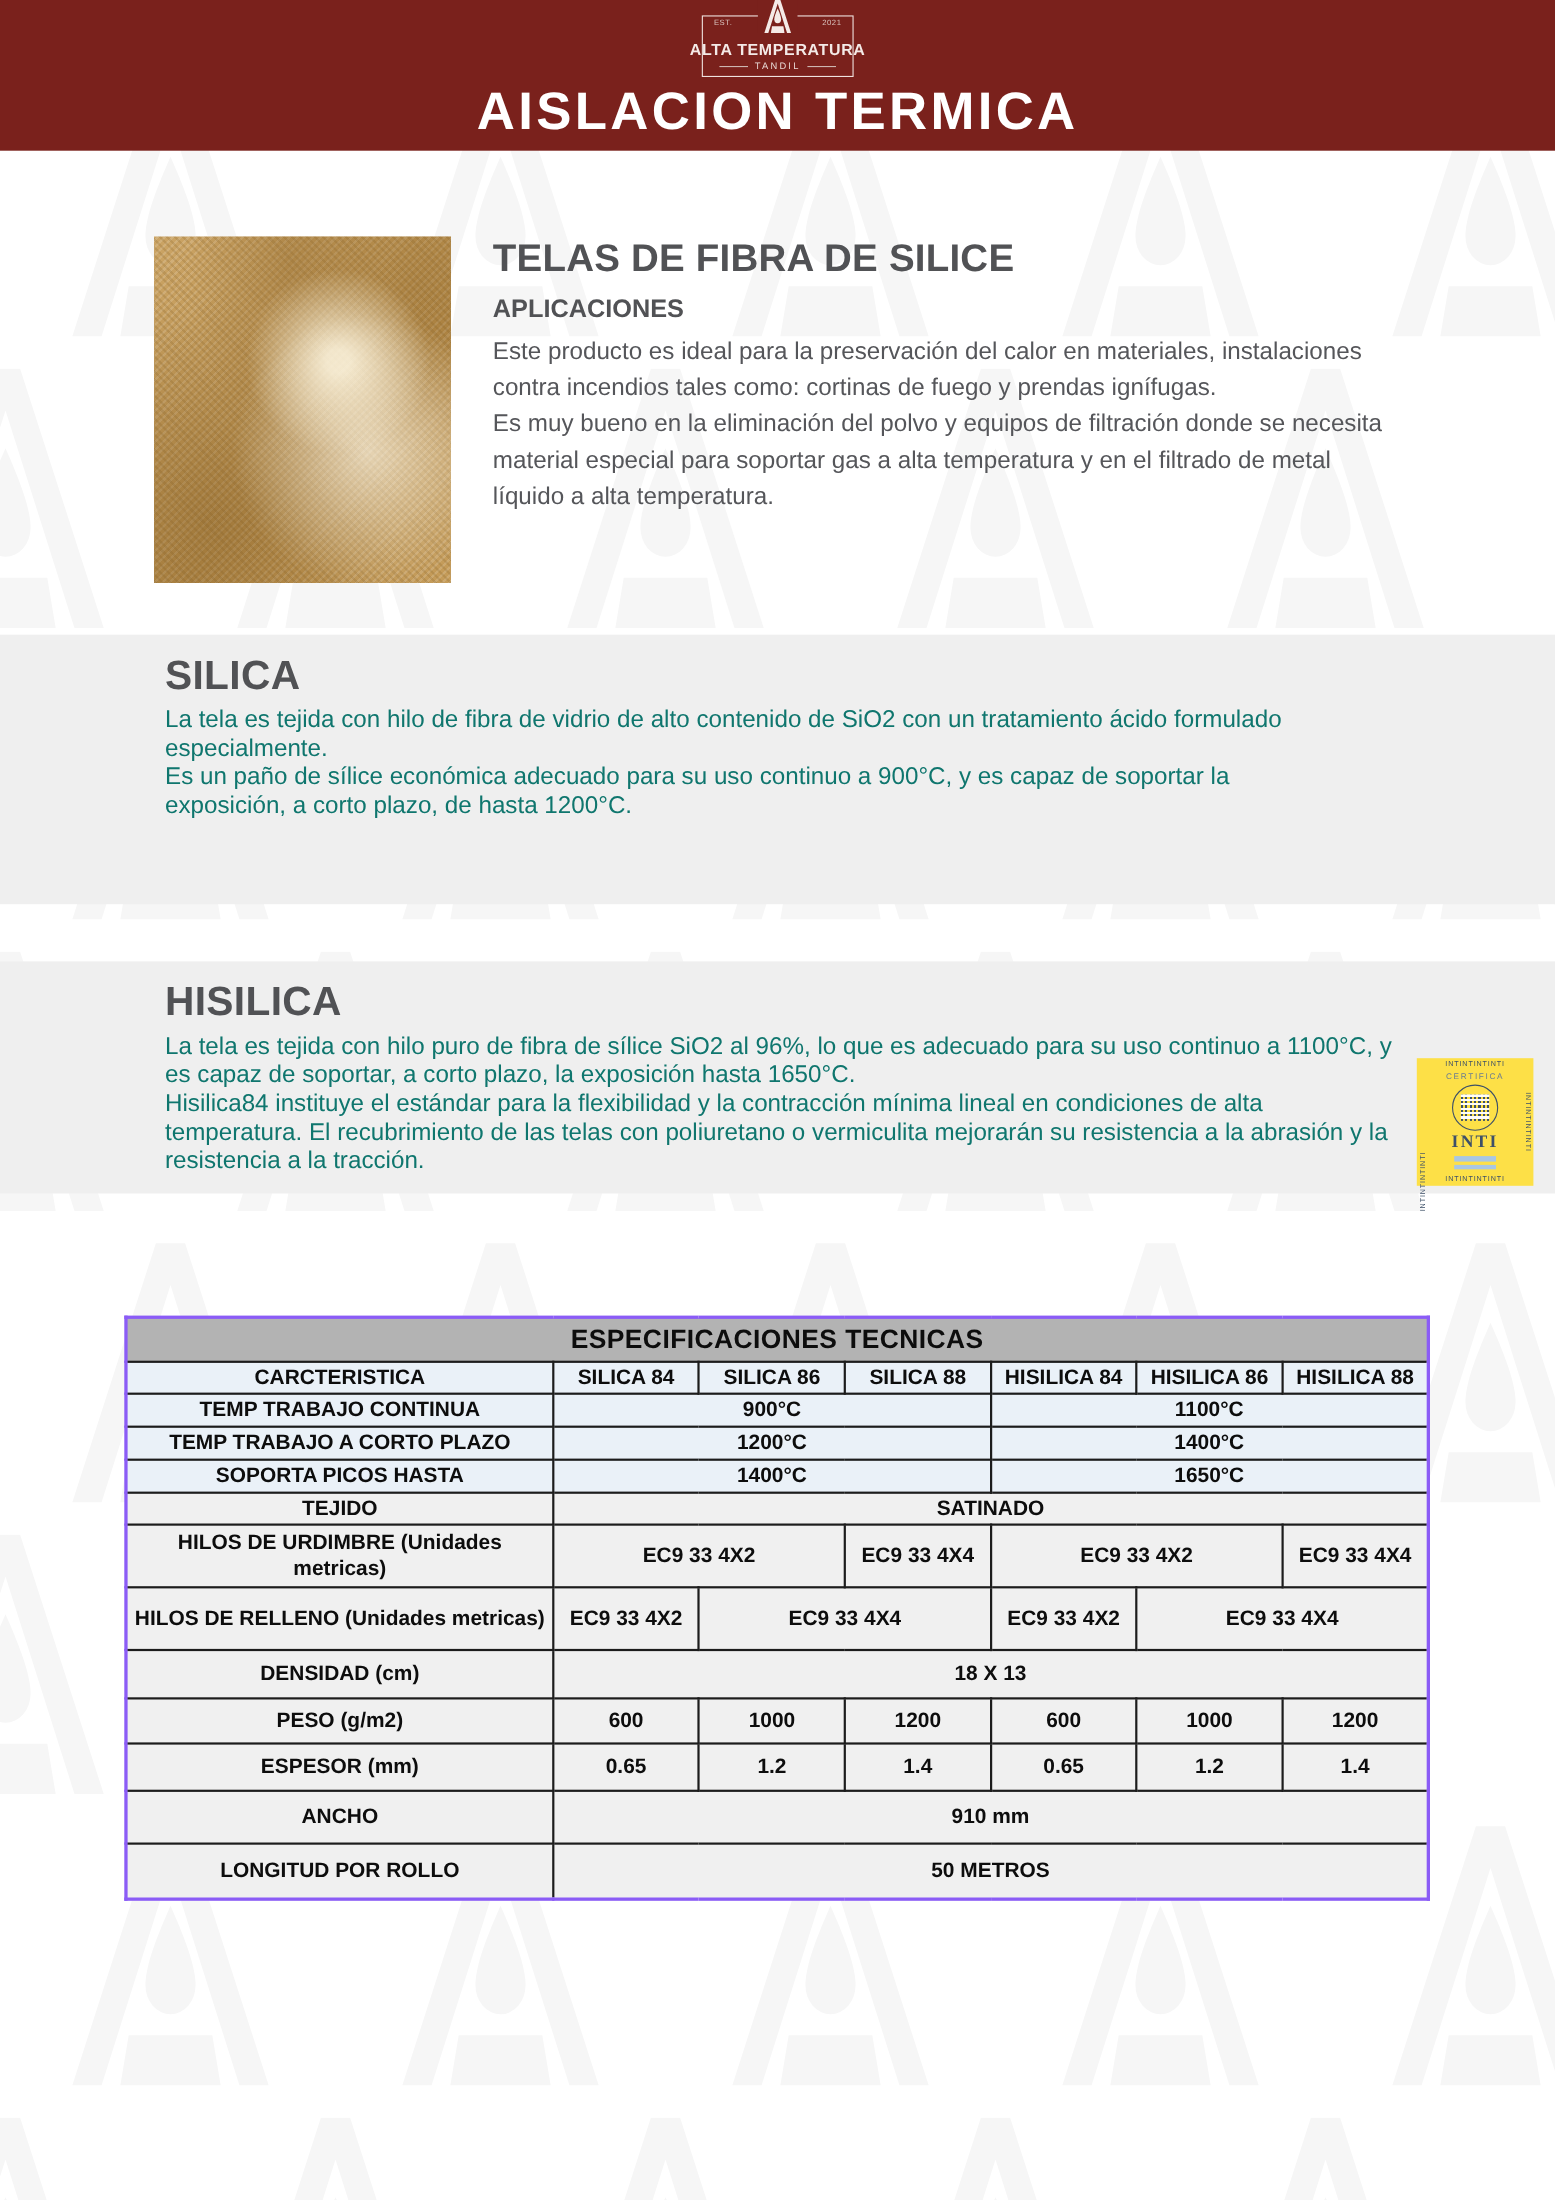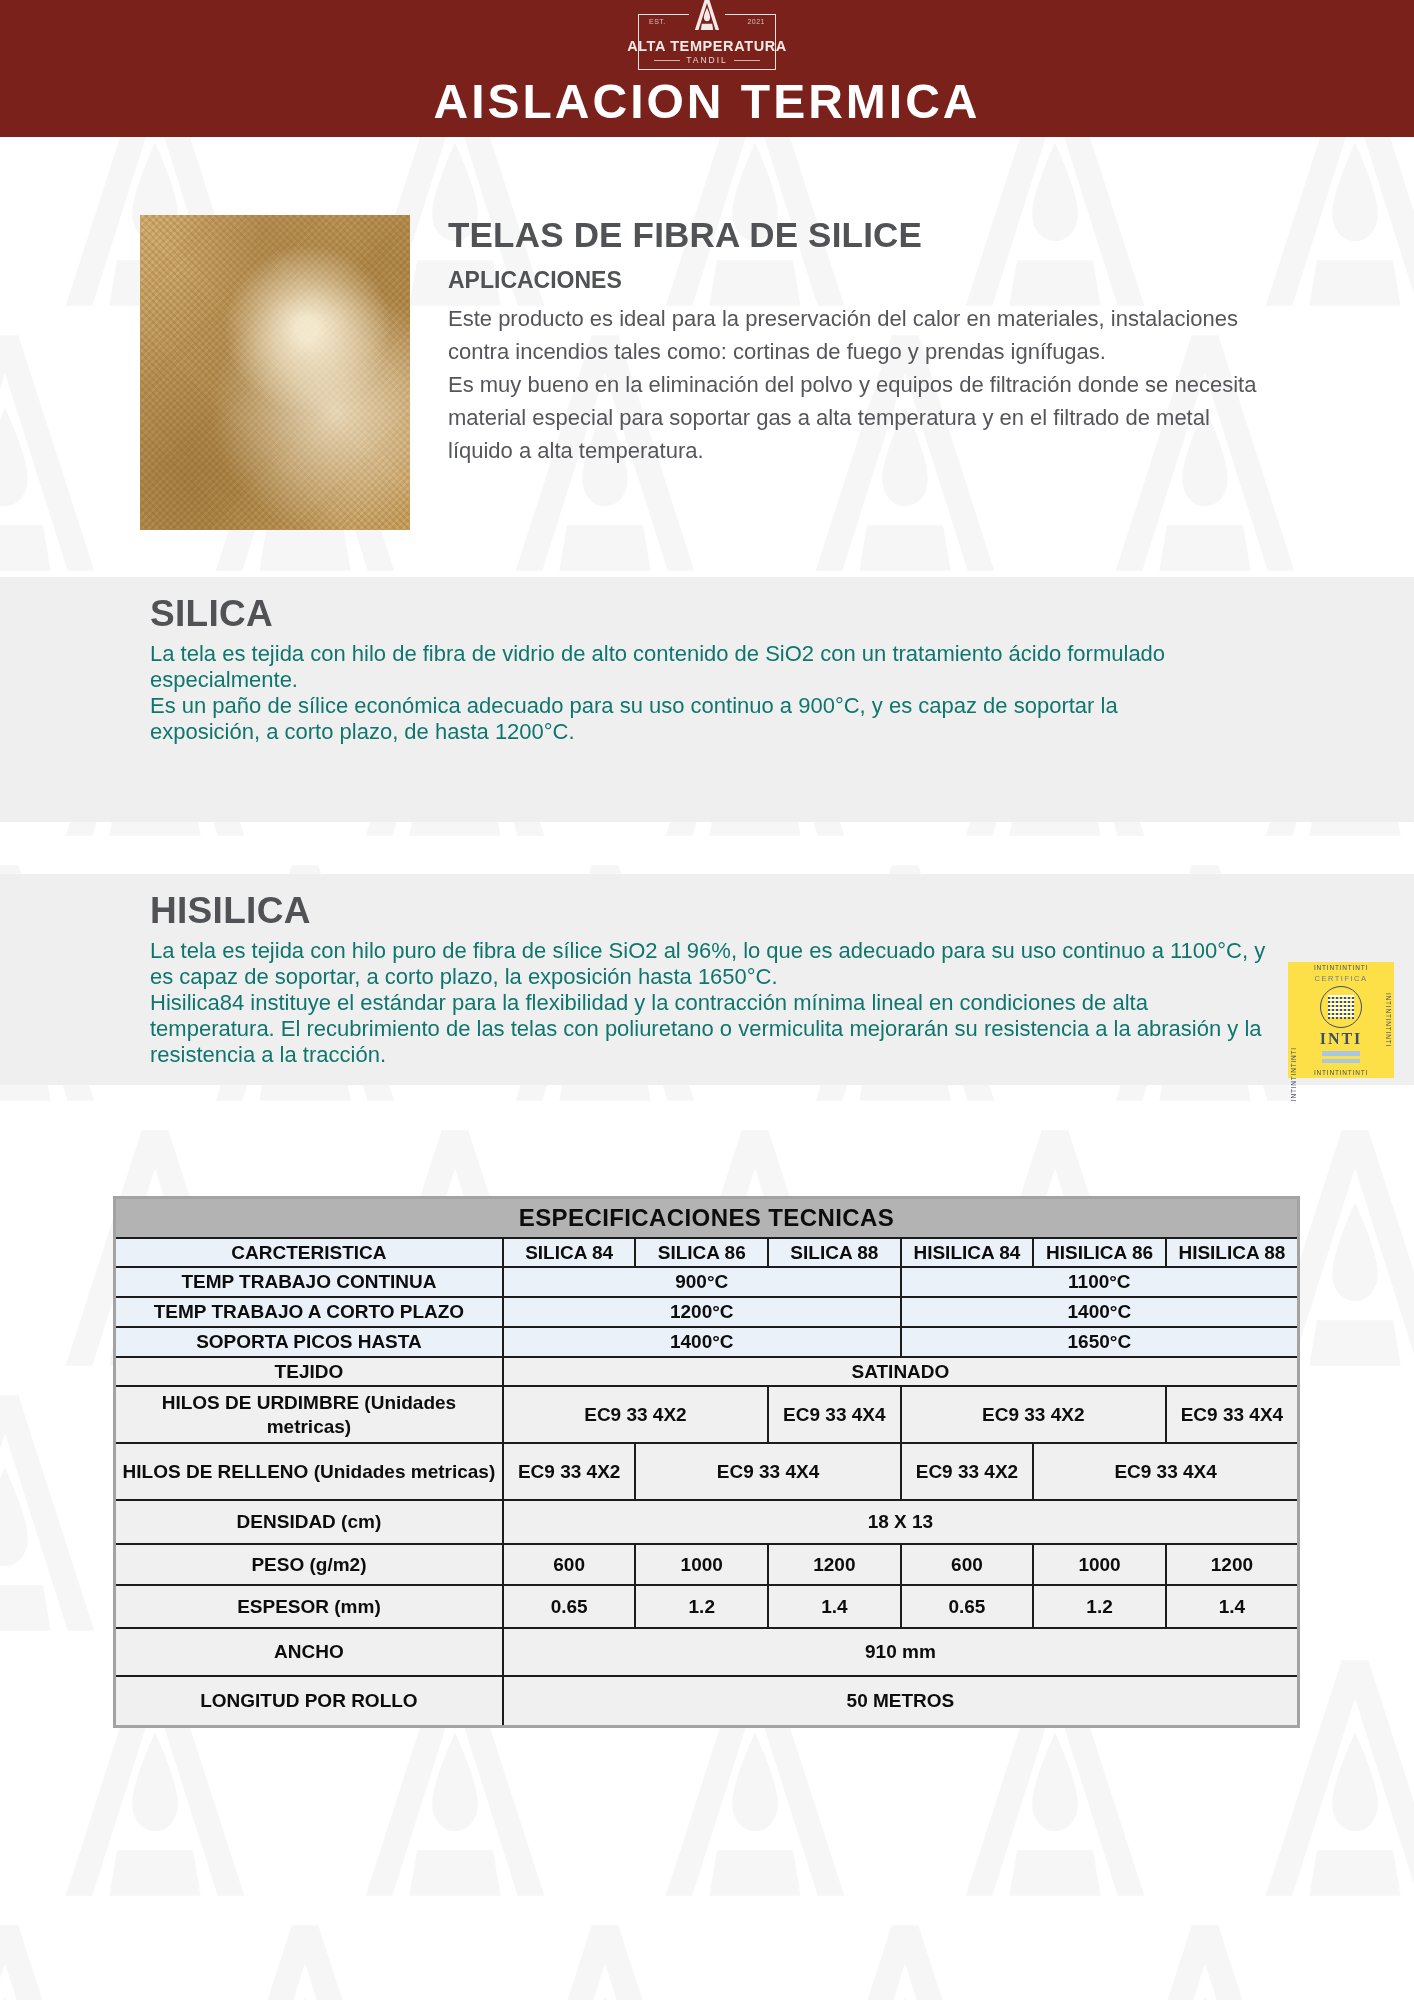--- a/index.html
+++ b/index.html
@@ -93,21 +93,21 @@
     width:26px; height:24px;
     background:
       repeating-linear-gradient(0deg, rgba(253,253,253,0) 0 2px, #fdfdfd 2px 4px),
       repeating-linear-gradient(90deg, #3d5068 0 2px, rgba(253,253,253,0) 2px 4px);
   }
   .inti-name { font-family:"Liberation Serif","DejaVu Serif",serif; font-size:16px; font-weight:bold; letter-spacing:2px; margin-top:2px; }
   .inti-bars { display:flex; flex-direction:column; gap:3px; margin-top:3px; }
   .inti-bars span { display:block; width:38px; height:4.5px; background:#a9c7e2; }
   
   .table-wrap { position:relative; z-index:1; margin:111px 0 0 113px; width:1187px; }
-  table { width:100%; border-collapse:collapse; table-layout:fixed; border:3px solid #a3a3a3; }
+  table { width:100%; border-collapse:collapse; table-layout:fixed; border:3px solid #8b5cf6; }
   col.c-label { width:32.8%; }
   col.c-data { width:11.2%; }
   td {
     border:2px solid #1c1c1c; text-align:center; vertical-align:middle;
     font-size:19px; font-weight:bold; color:#0d0d0d; padding:2px 4px; line-height:1.25;
   }
   tr.t-title td { background:#b3b3b3; font-size:24px; letter-spacing:0.4px; height:40px; }
   tr:nth-child(2) { height:29px; }
   tr:nth-child(3), tr:nth-child(4), tr:nth-child(5), tr:nth-child(6) { height:27px; }
   tr:nth-child(7), tr:nth-child(8) { height:57px; }

